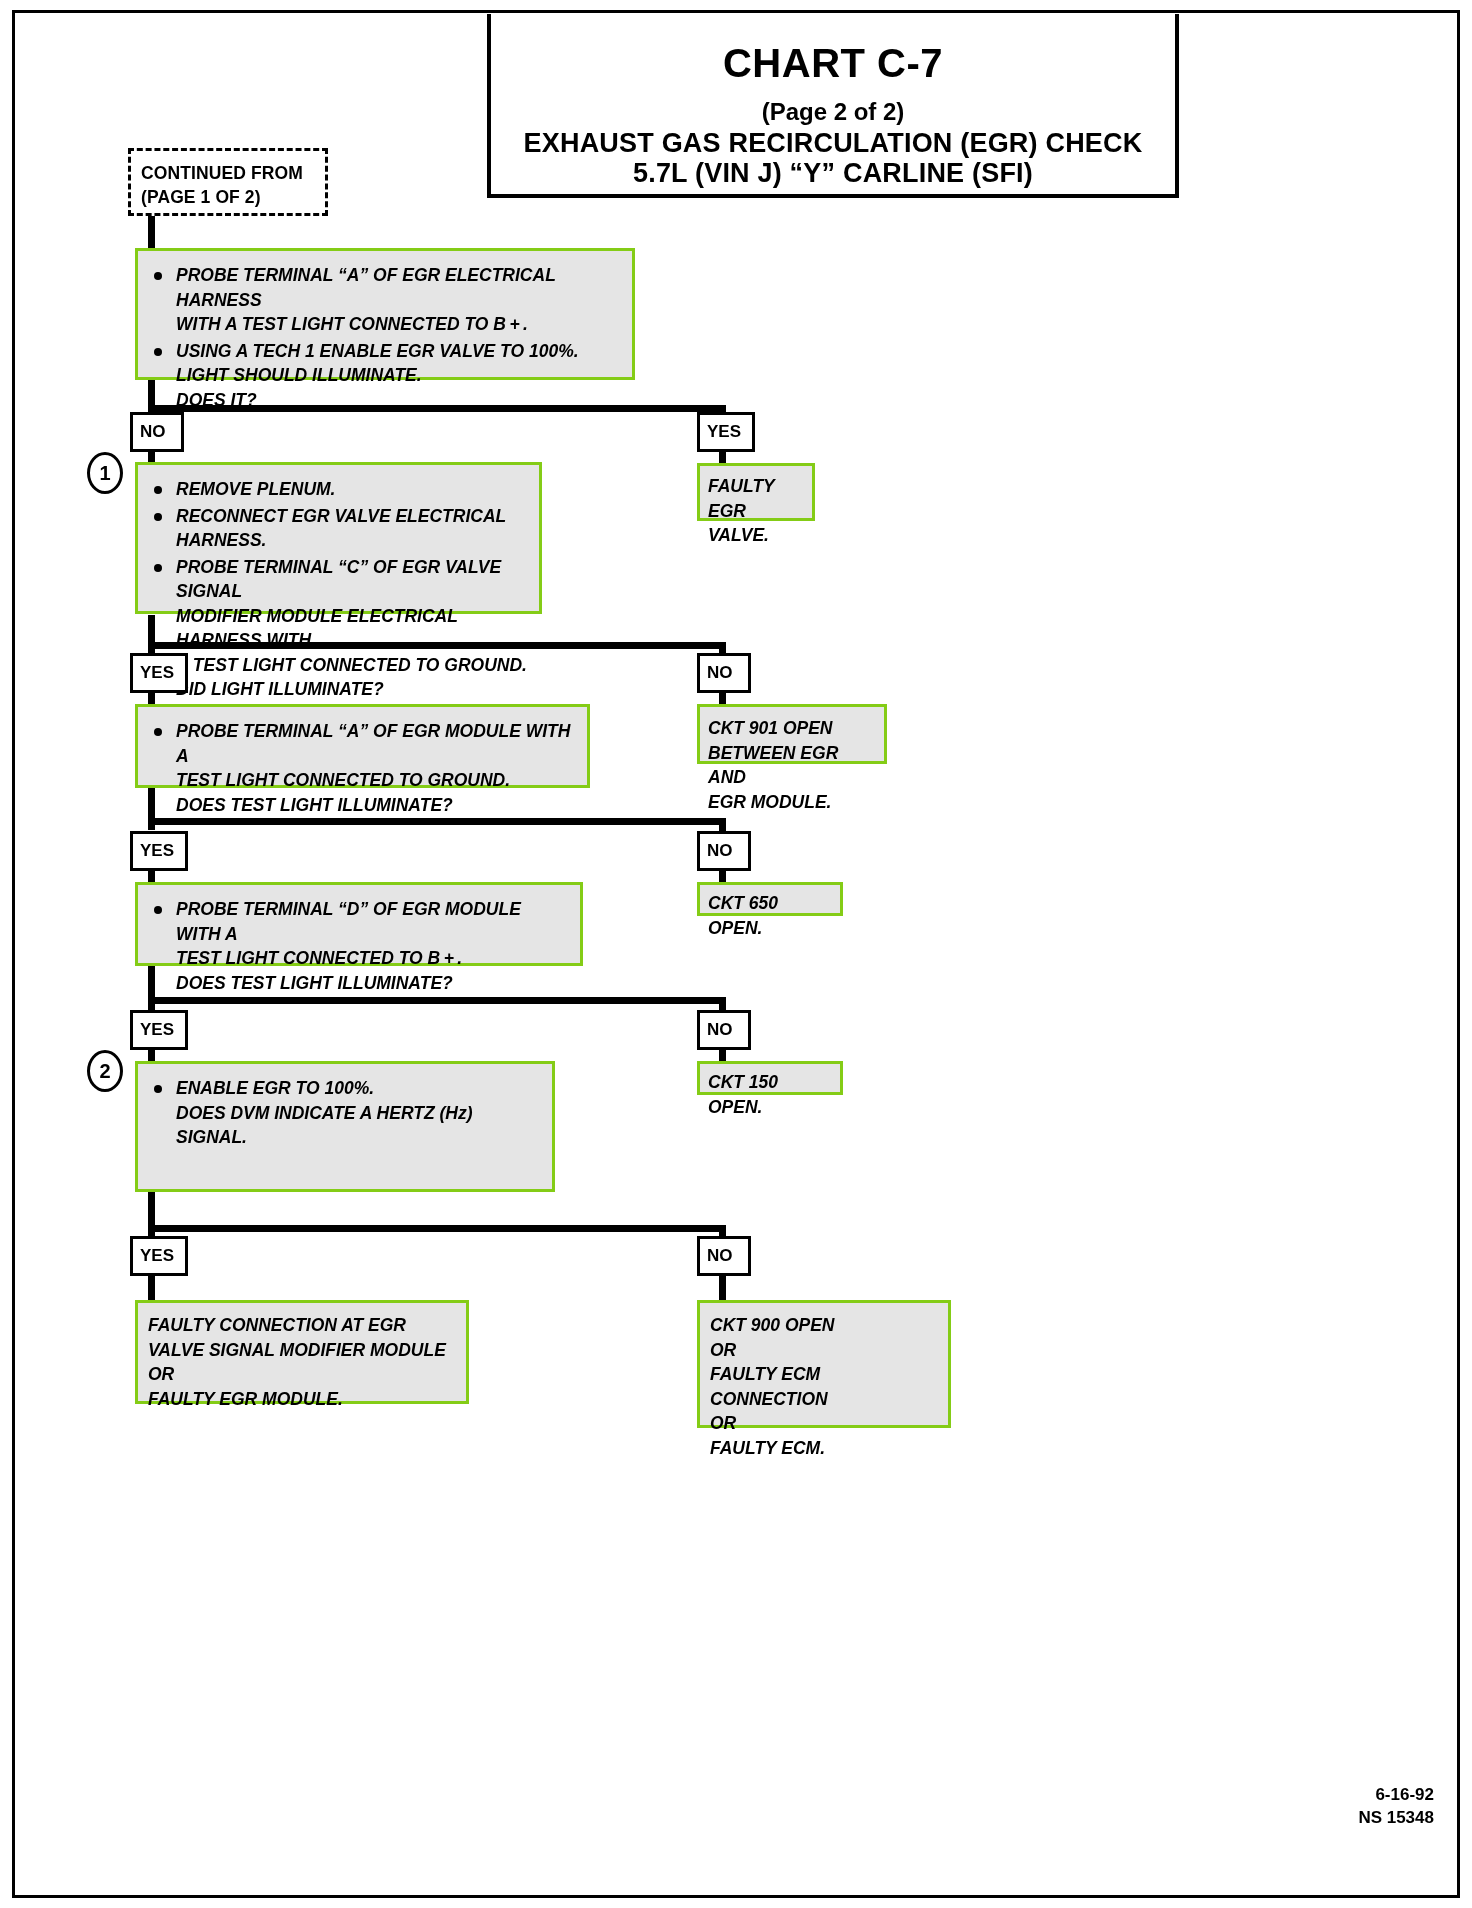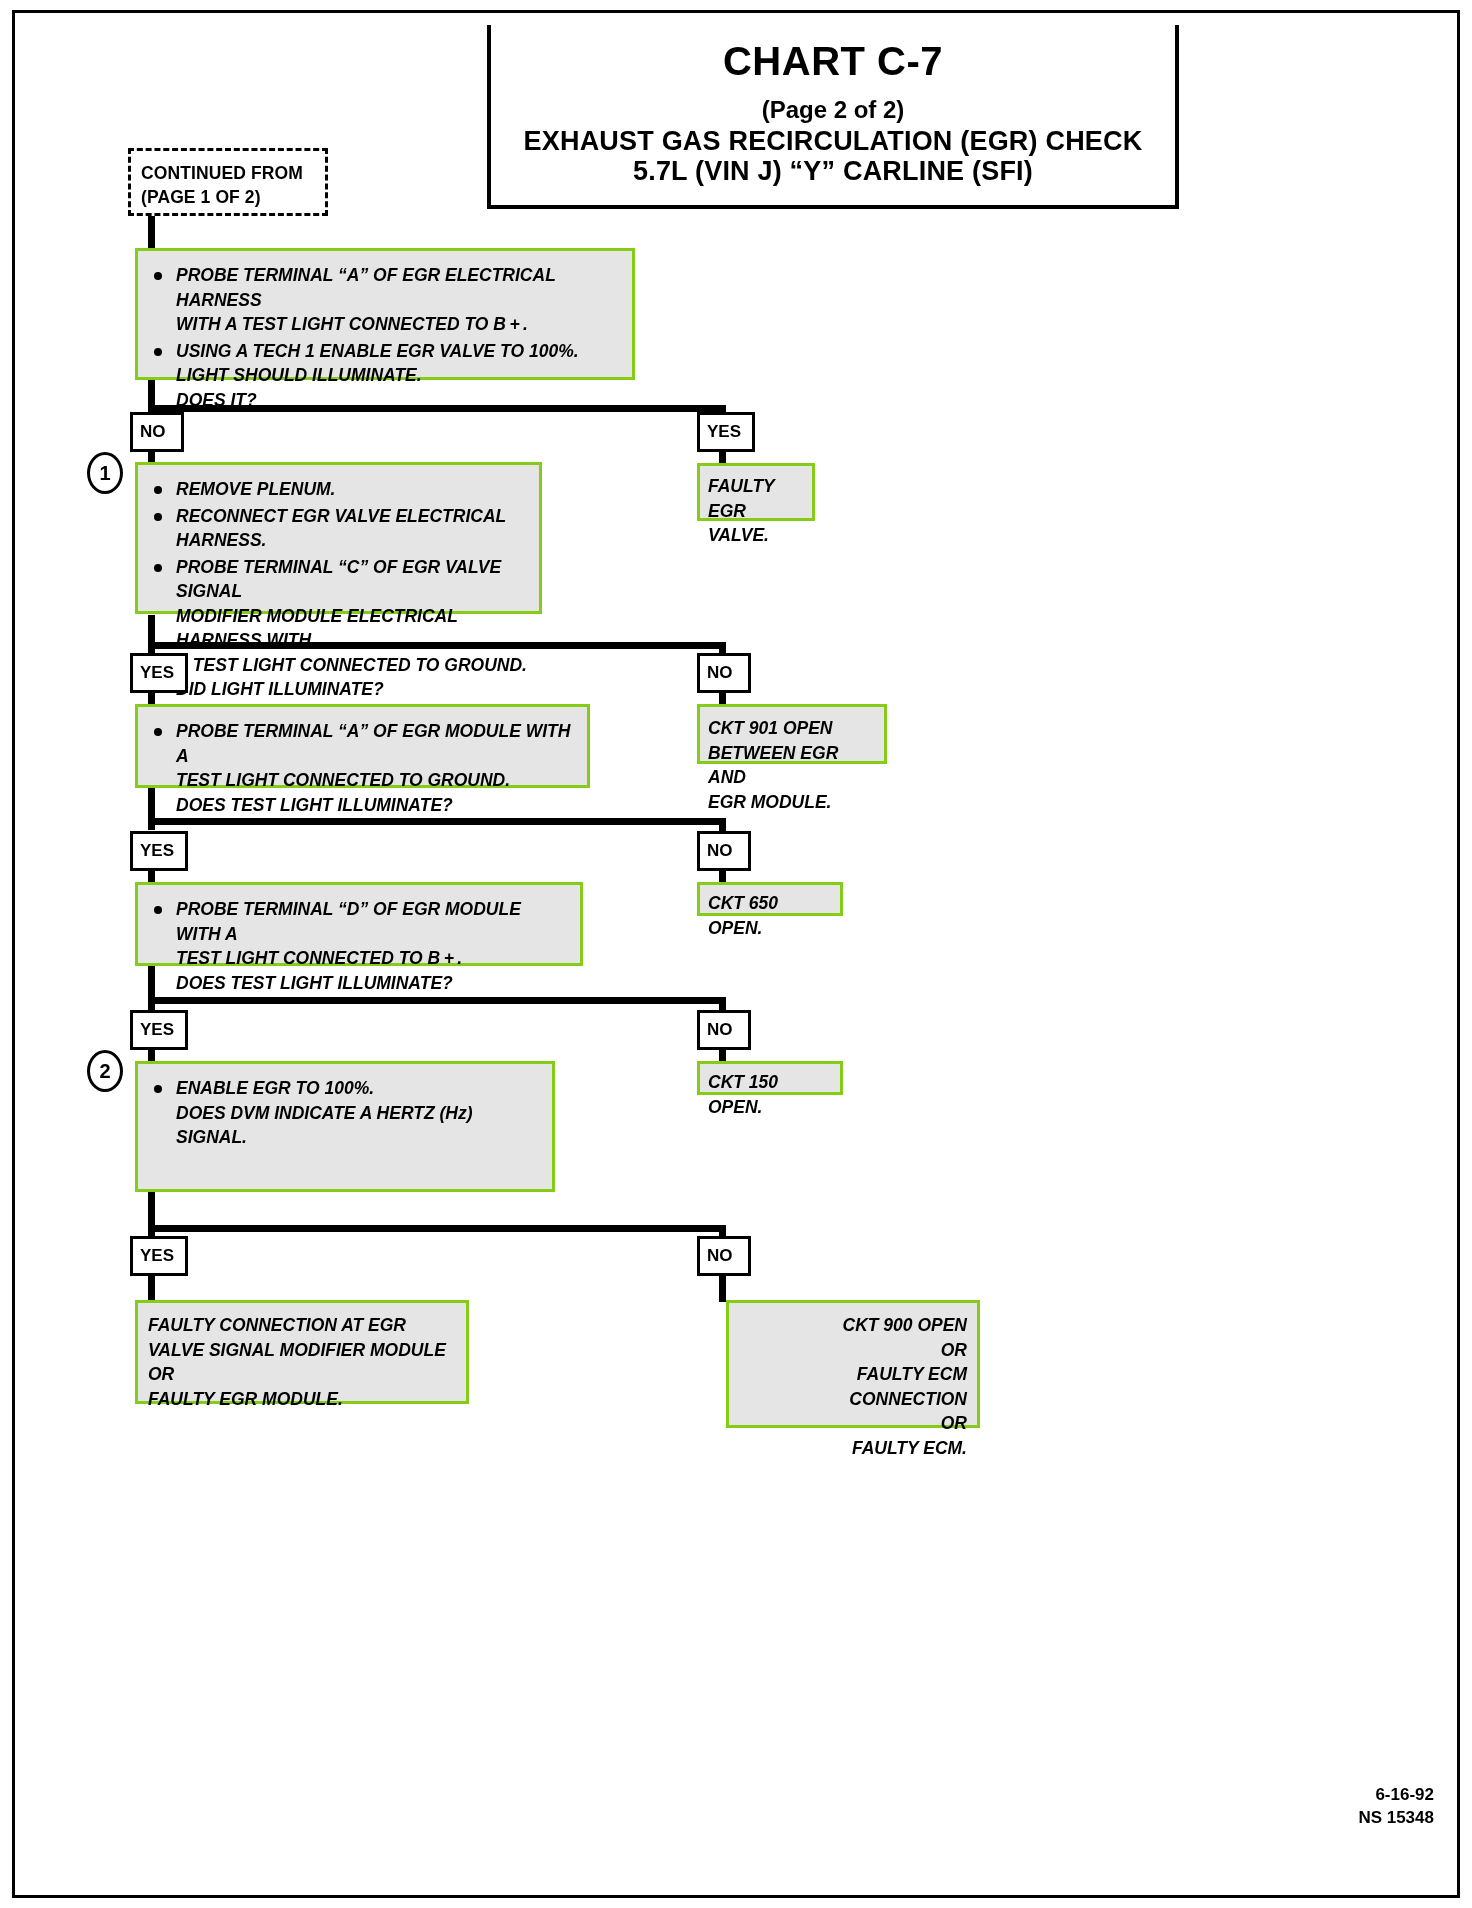--- a/index.html
+++ b/index.html
@@ -28,29 +28,29 @@
     width: 1448px;
     height: 1888px;
     border: 3px solid #000;
     box-sizing: border-box;
   }
 
   
   .title-block {
     position: absolute;
     left: 487px;
-    top: 25px;
+    top: 14px;
     width: 692px;
     height: 184px;
     border-left: 4px solid #000;
     border-bottom: 4px solid #000;
     border-right: 4px solid #000;
     box-sizing: border-box;
     text-align: center;
-    padding-top: 16px;
+    padding-top: 29px;
   }
   .chart-no {
     font-size: 40px;
     font-weight: bold;
     letter-spacing: 0.5px;
     line-height: 1.0;
     margin-bottom: 16px;
   }
   .page-of {
     font-size: 24px;
@@ -312,21 +312,21 @@
   <div class="vline" style="left:148px; top:1276px; height:26px;"></div>
   <div class="vline" style="left:719px; top:1276px; height:26px;"></div>
 
   <div class="box" style="left:135px; top:1300px; width:334px; height:104px; padding:10px 10px 0 10px;">
     <div class="result-text">FAULTY CONNECTION AT EGR
 VALVE SIGNAL MODIFIER MODULE
 OR
 FAULTY EGR MODULE.</div>
   </div>
 
-  <div class="box" style="left:726px; top:1300px; width:254px; height:128px; padding:10px 10px 7px 10px;text-align:right;">
+  <div class="box" style="left:697px; top:1300px; width:254px; height:128px; padding:10px 10px 7px 10px;">
     <div class="result-text">CKT 900 OPEN
 OR
 FAULTY ECM CONNECTION
 OR
 FAULTY ECM.</div>
   </div>
 
   <div class="footer">
     <div>6-16-92</div>
     <div>NS 15348</div>

